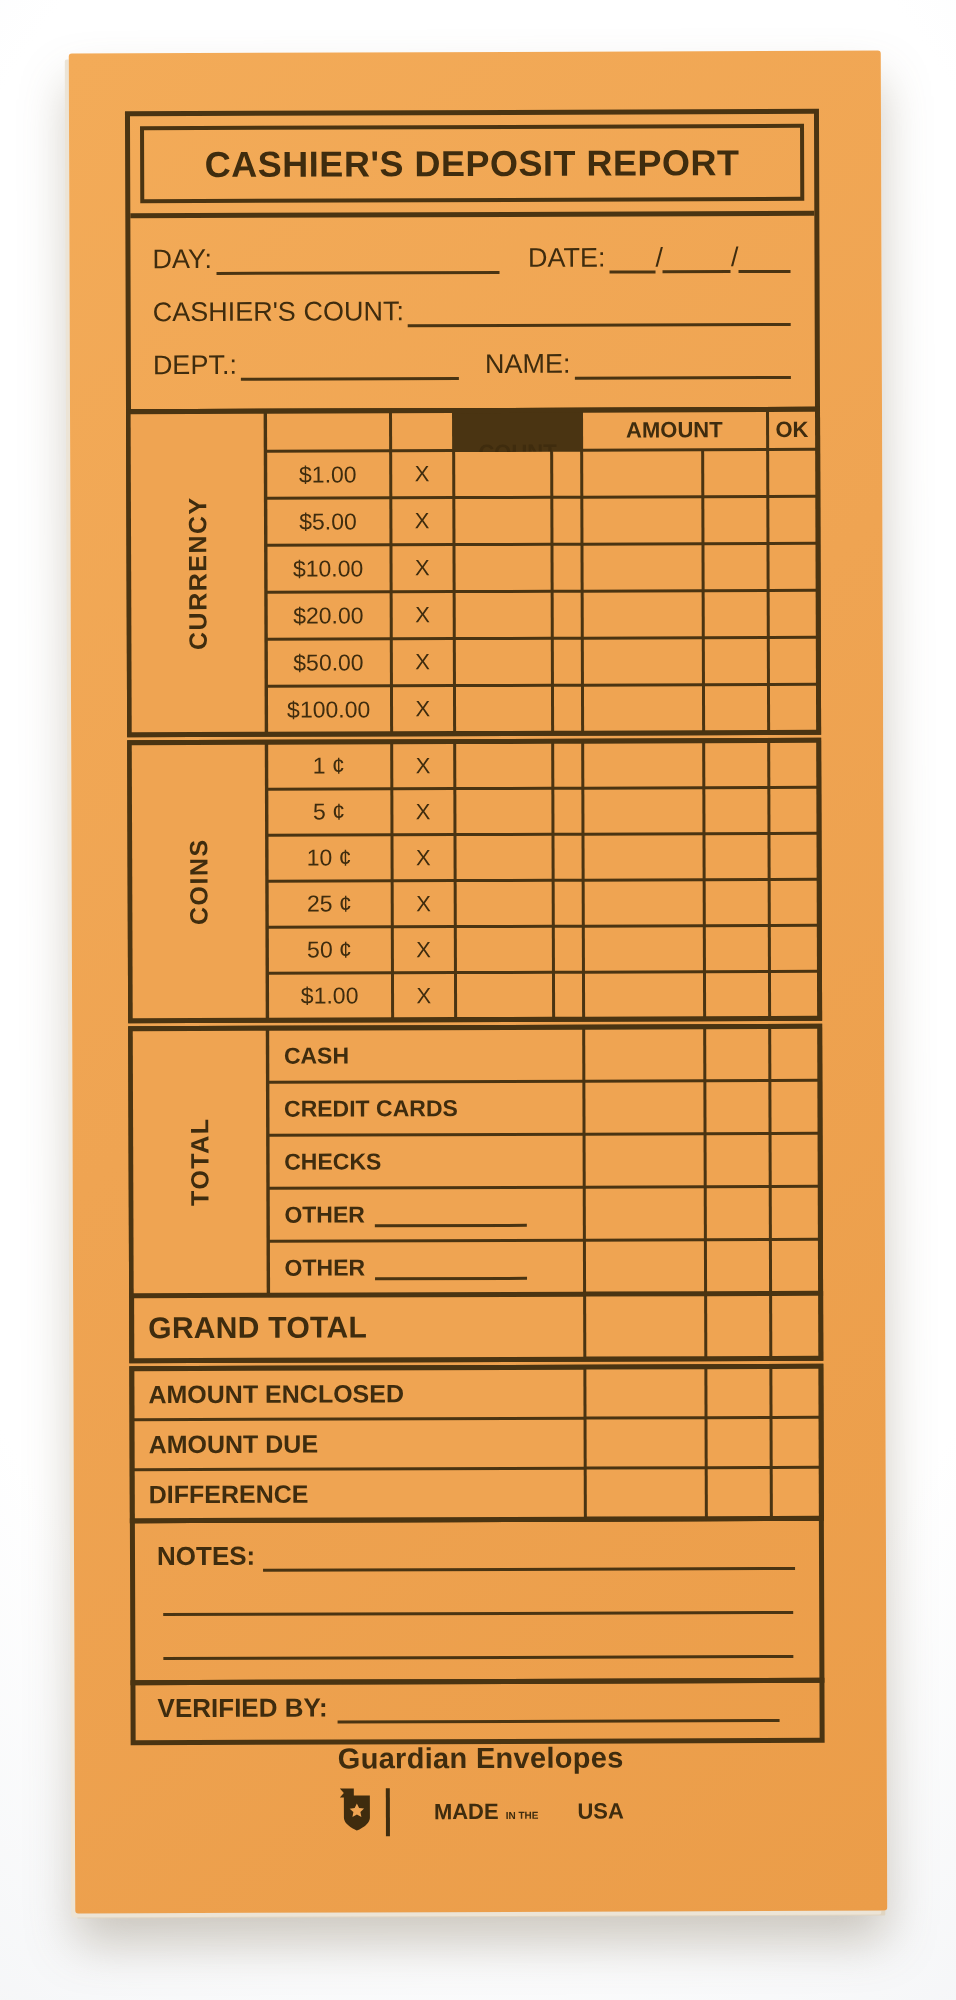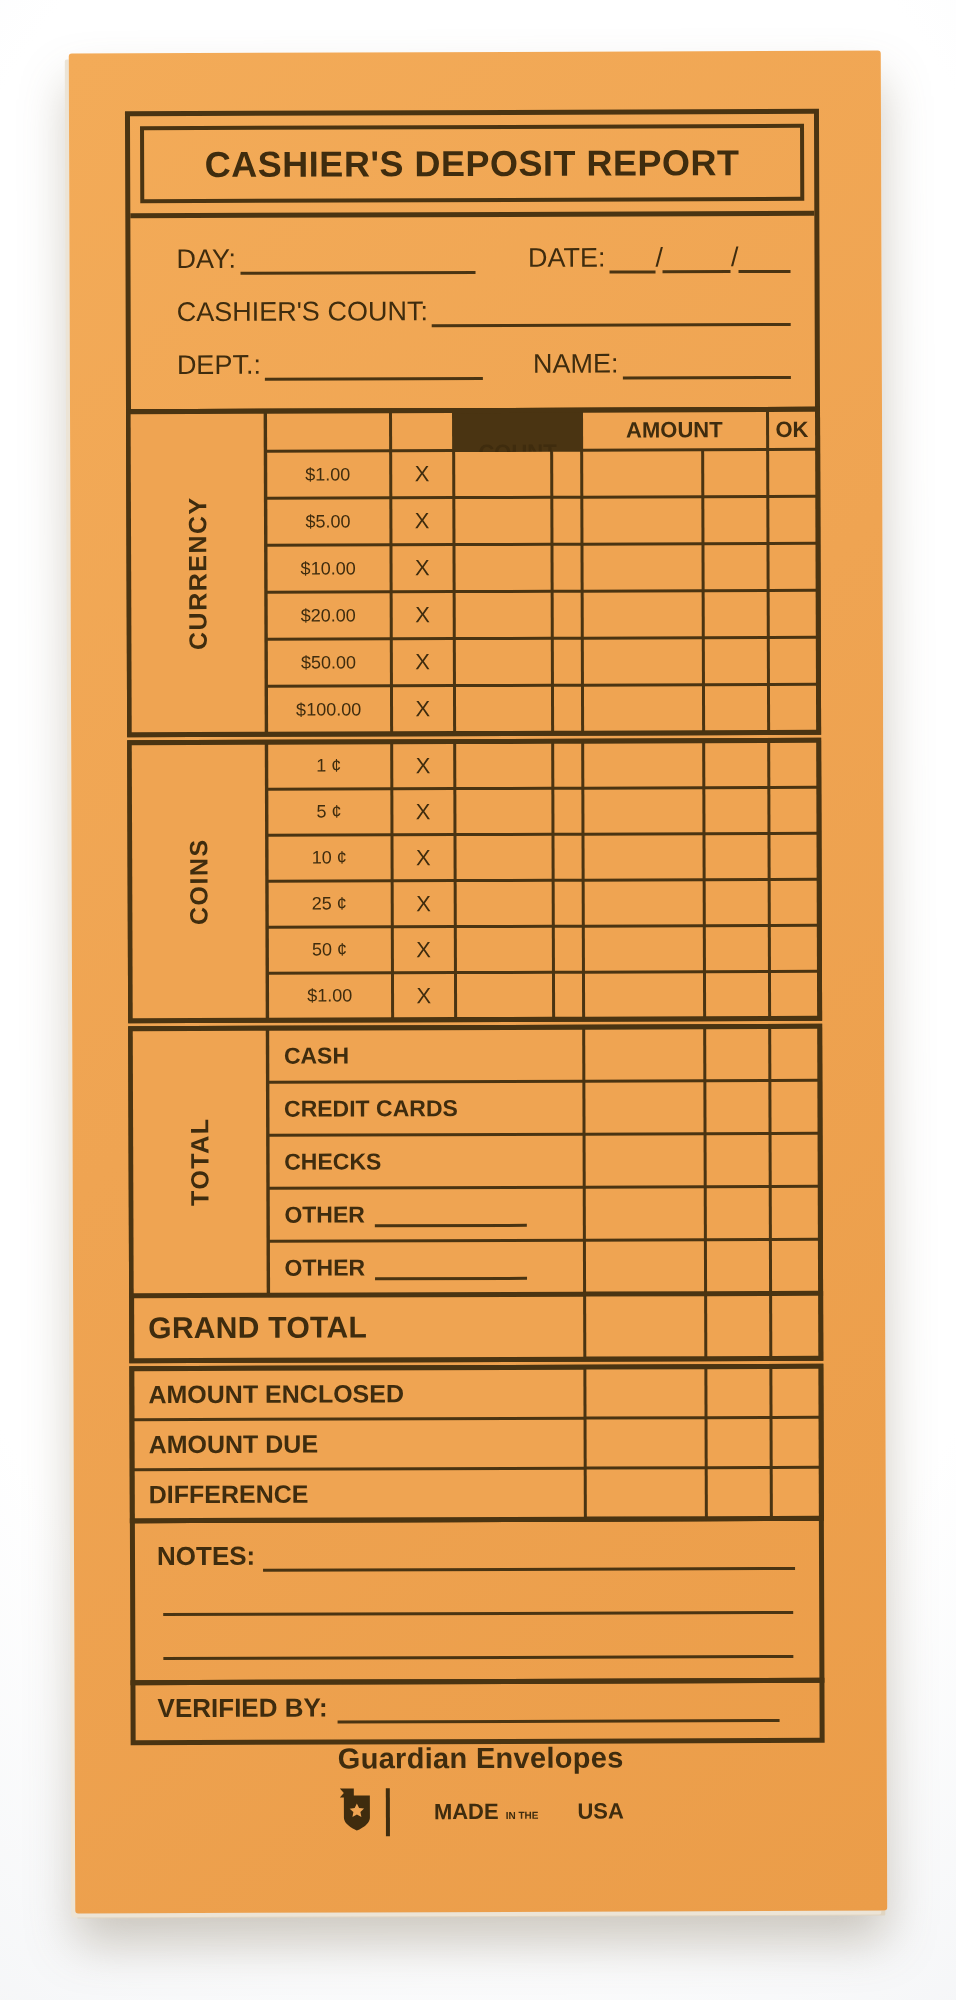--- a/index.html
+++ b/index.html
@@ -22,42 +22,42 @@
   
   .form { position:absolute; left:56px; top:58px; width:694px; color:#3f2c0e; }
   .box { border:5px solid #4a3412; background:transparent; }
   .title-row { padding:10px; border-bottom:5px solid #4a3412; }
   .title-bar { border:4px solid #4a3412; padding:14px 6px 13px; text-align:center; }
   .title-bar h1 { font-size:36px; font-weight:bold; letter-spacing:.5px; white-space:nowrap; }
   .info { padding:26px 24px 28px 22px; }
   .info-row { display:flex; align-items:flex-end; font-size:27px; margin-top:22px; white-space:nowrap; }
   .info-row:first-child { margin-top:0; }
   .u { border-bottom:3px solid #4a3412; display:inline-block; height:30px; }
-  .lbl { padding-right:4px;margin-left:24px; }
+  .lbl { padding-right:4px; }
   
   .gt {
     display:grid; background:#4a3412; border:5px solid #4a3412; gap:3px;
     grid-template-columns: 20fr 18.4fr 9.1fr 14.3fr 4.1fr 17.8fr 9.3fr 7fr;
   }
   .gt > div { background:#efa452; display:flex; align-items:center; justify-content:center; }
   .m-top-dbl { margin-top:3px; }
   .m-top-single { margin-top:-5px; }
   .vlab {
     grid-column:1; writing-mode:vertical-rl; transform:rotate(180deg);
     font-weight:bold; font-size:25px; letter-spacing:1.5px;
   }
   .rows7 { grid-row:1 / span 7; }
   .rows6 { grid-row:1 / span 6; }
   .rows5 { grid-row:1 / span 5; }
   .hdr { font-weight:bold; font-size:22px; }
   .sp45 { grid-column:4 / 6;margin-top:40px; }
   .sp67 { grid-column:6 / 8; }
   .sp25 { grid-column:2 / 6; justify-content:flex-start !important; padding-left:15px; }
   .sp15 { grid-column:1 / 6; justify-content:flex-start !important; padding-left:14px; }
-  .denom { font-size:18px; }
+  .denom { font-size:23px; }
   .xcol  { font-size:22px; }
   .rowlbl { font-weight:bold; font-size:23px; }
   .other-line { border-bottom:3px solid #4a3412; width:152px; height:26px; margin-left:10px; }
   .grand  { font-weight:bold; font-size:30px; letter-spacing:.3px; }
   .sumlbl { font-weight:bold; font-size:25px; }
   
   .t-currency { grid-template-rows: 36px repeat(6, 44px); }
   .t-coins    { grid-template-rows: repeat(6, 43px); }
   .t-total    { grid-template-rows: repeat(5, 50px); }
   .t-grand    { grid-template-rows: 60px; }

